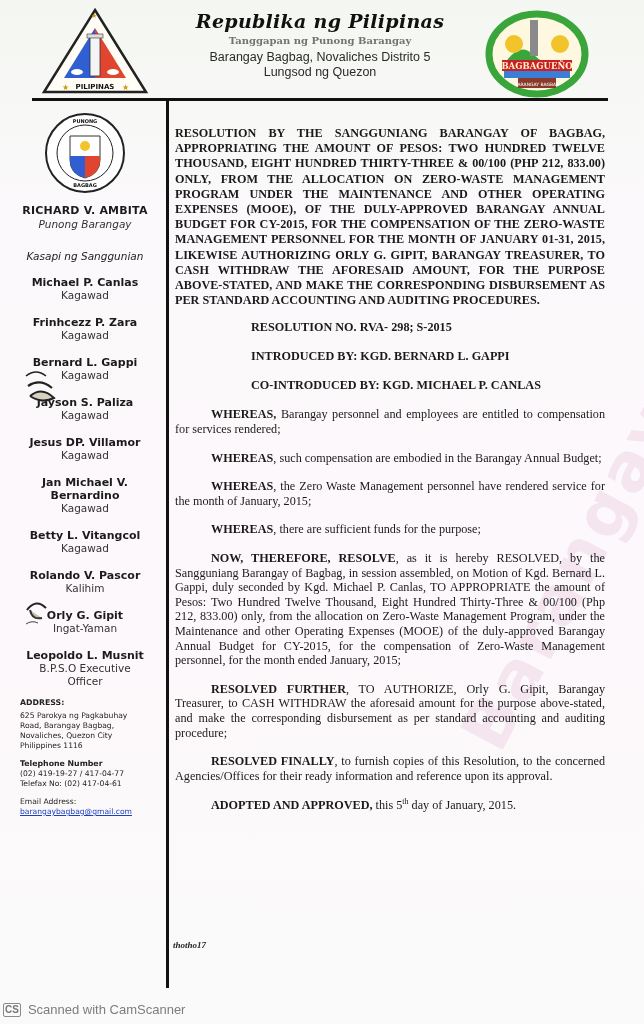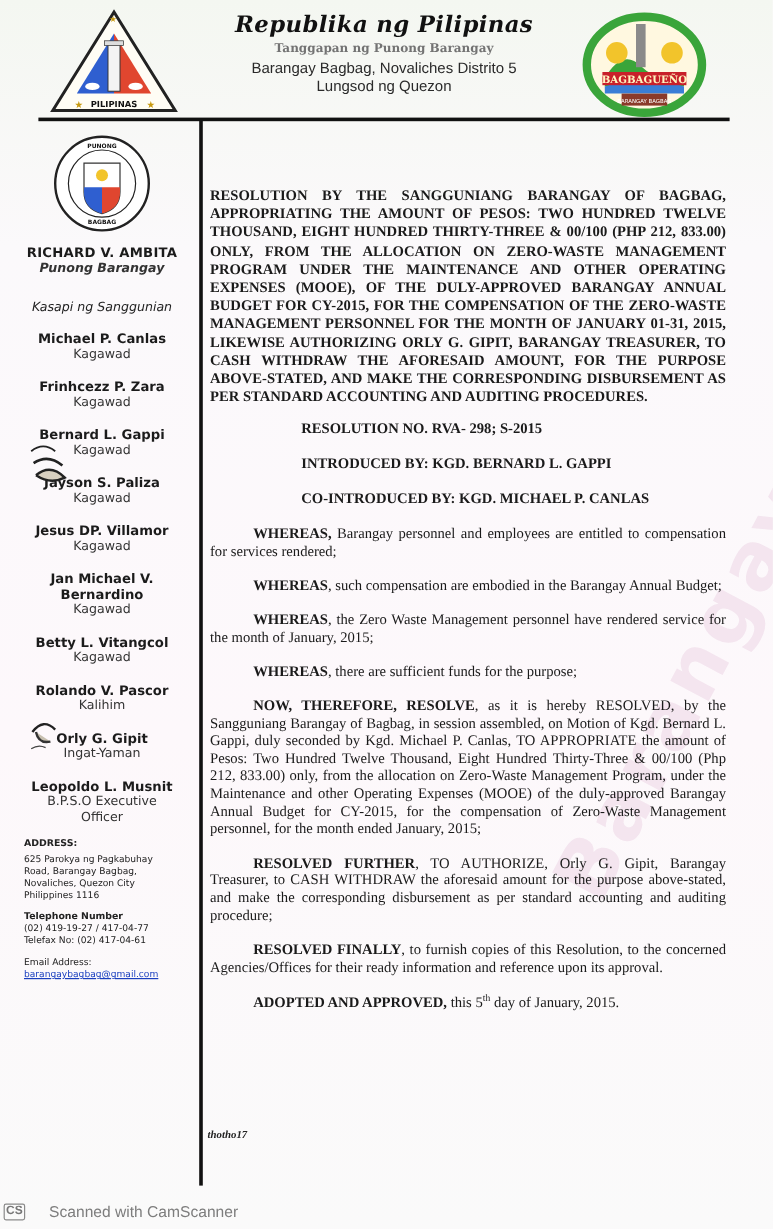--- a/index.html
+++ b/index.html
@@ -24,48 +24,48 @@
     }
     .hdr-office { font-family: "DejaVu Serif", serif; font-weight: bold; font-size: 10px; line-height: 18px; color: #737373; }
     .hdr-addr { font-family: Liberation Sans, sans-serif; font-size: 12.5px; line-height: 15px; color: #2a2a2a; }
     .hdr-rule { position: absolute; left: 32px; top: 98px; width: 576px; height: 3px; background: #111; }
     .vrule { position: absolute; left: 166px; top: 100px; width: 3px; height: 888px; background: #111; }
 
     
     .sidebar { position: absolute; left: 2px; top: 112px; width: 166px; text-align: center; font-family: "DejaVu Sans", sans-serif; }
     .sb-seal { margin: 0 auto; width: 82px; height: 82px; }
     .sb-captain { font-weight: bold; font-size: 11px; margin-top: 6px; color: #1b1b1b; letter-spacing: 0.2px; }
-    .sb-captain-role { font-style: italic; font-size: 10.5px; color: #333; margin-top: 1px; font-weight: bold; }
+    .sb-captain-role { font-style: italic; font-size: 10.5px; color: #333; margin-top: 1px; }
     .sb-section { font-style: italic; font-size: 10.5px; color: #222; margin-top: 20px; }
     .member { margin-top: 14px; }
     .member:first-of-type { margin-top: 18px; }
     .m-name { font-weight: bold; font-size: 11px; color: #1b1b1b; line-height: 13px; }
     .m-role { font-size: 10.5px; color: #333; line-height: 13px; }
     .contact { text-align: left; padding-left: 18px; font-size: 7.6px; line-height: 10px; color: #222; margin-top: 10px; }
     .c-label { font-weight: bold; font-size: 7.8px; margin-bottom: 3px; }
     .c-block { margin-bottom: 8px; }
     .c-email { color: #1a3fbf; text-decoration: underline; }
     .sig { position: absolute; }
 
     
-    .main { position: absolute; left: 175px; top: 126px; width: 430px; margin-top: 30px; }
+    .main { position: absolute; left: 175px; top: 126px; width: 430px; }
     .title {
       font-family: "Liberation Serif", serif; font-weight: bold; font-size: 12.2px; line-height: 15.2px;
       text-align: justify; text-transform: uppercase; color: #1a1a1a;
     }
     .meta { margin-top: 12px; padding-left: 76px; font-weight: bold; font-size: 12.2px; }
     .meta div { margin-bottom: 14px; }
     .para { font-size: 12.2px; line-height: 14.6px; text-align: justify; margin-bottom: 14px; }
     .para .indent { padding-left: 36px; }
     .para b { font-weight: bold; }
     .approved { font-size: 12.2px; padding-left: 36px; margin-top: 4px; }
     .approved sup { font-size: 8px; text-align: center; }
     .footer-note { position: absolute; left: 173px; top: 940px; font-family: "Liberation Serif", serif; font-style: italic; font-weight: bold; font-size: 9px; color: #222; }
     .watermark { position: absolute; left: 290px; top: 390px; font-family: "DejaVu Sans", sans-serif; font-size: 66px; color: rgba(220,170,205,0.25); transform: rotate(-62deg); transform-origin: center; pointer-events: none; white-space: nowrap; font-weight: bold; letter-spacing: 4px; }
-    .camscanner { position: absolute; left: 3px; top: 1002px; font-family: "Liberation Sans", sans-serif; font-size: 13px; color: #7d7d7d; display: flex; align-items: center; gap: 20px; }
+    .camscanner { position: absolute; left: 3px; top: 1002px; font-family: "Liberation Sans", sans-serif; font-size: 13px; color: #7d7d7d; display: flex; align-items: center; gap: 7px; }
     .cs-badge { border: 1.5px solid #8a8a8a; border-radius: 2px; font-size: 10px; padding: 0 1px; line-height: 12px; color: #777; font-weight: bold; }
   </style>
 </head>
 <body>
 
 <div class="page-bg"></div>
 
 <div class="header">
   <svg class="seal-left" viewBox="0 0 110 90">
     <polygon points="55,4 106,86 4,86" fill="#fffdf5" stroke="#222" stroke-width="2.5"></polygon>

